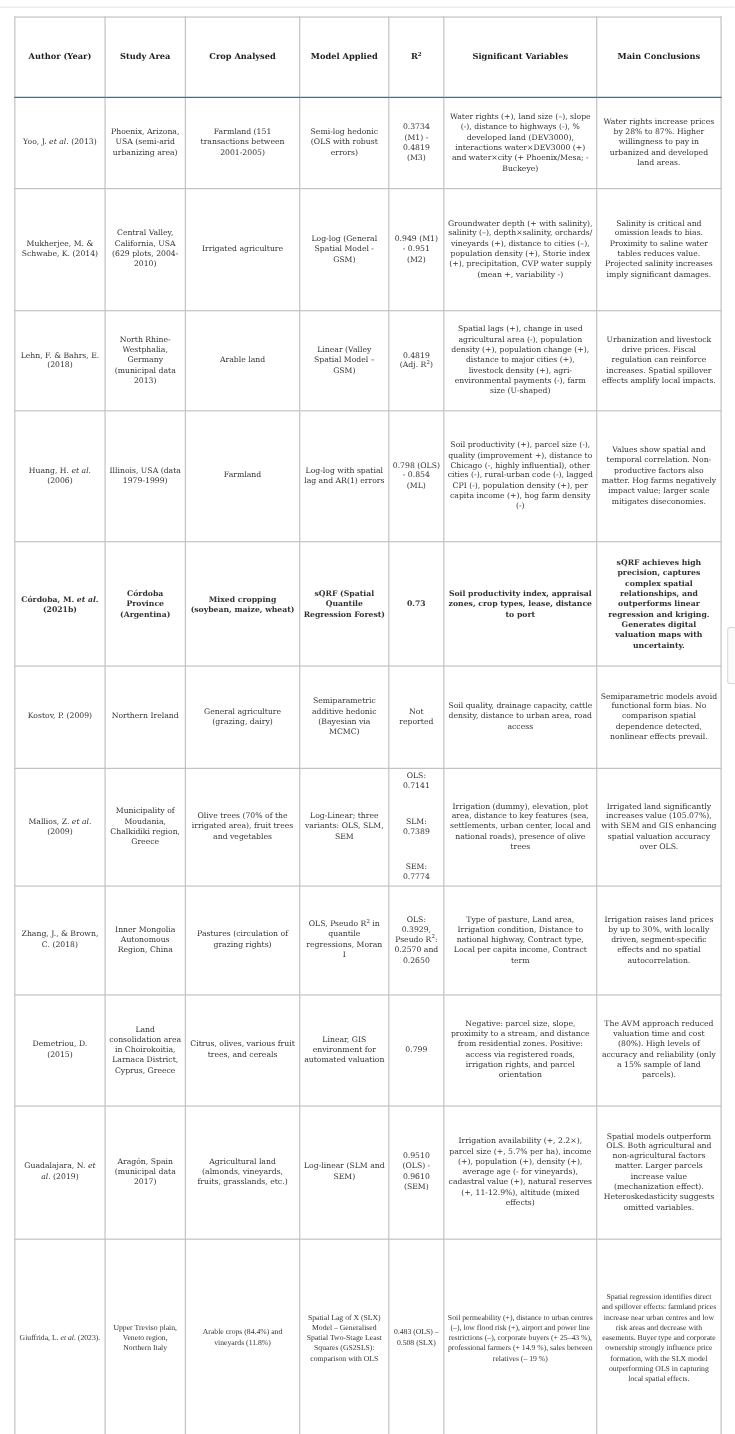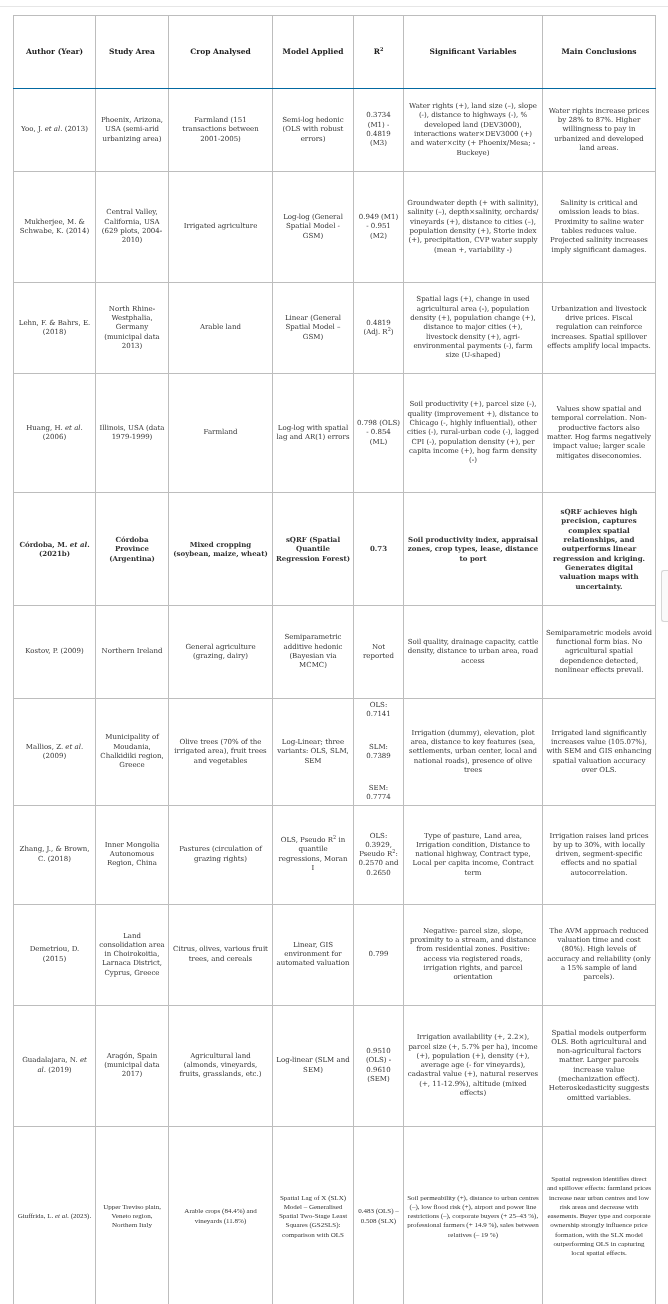--- a/index.html
+++ b/index.html
@@ -66,21 +66,21 @@
       <td>Log-log (General Spatial Model - GSM)</td>
       <td>0.949 (M1) - 0.951 (M2)</td>
       <td>Groundwater depth (+ with salinity), salinity (–), depth×salinity, orchards/ vineyards (+), distance to cities (–), population density (+), Storie index (+), precipitation, CVP water supply (mean +, variability -)</td>
       <td>Salinity is critical and omission leads to bias. Proximity to saline water tables reduces value. Projected salinity increases imply significant damages.</td>
     </tr>
 
     <tr class="r3">
       <td><span>Lehn, F. &amp; Bahrs, E.</span><span> (2018)</span></td>
       <td>North Rhine-Westphalia, Germany (municipal data 2013)</td>
       <td>Arable land</td>
-      <td>Linear (General Spatial Model – GSM)</td>
+      <td>Linear (Valley Spatial Model – GSM)</td>
       <td><span>0.4819 (Adj. R</span><sup>2</sup><span>)</span></td>
       <td>Spatial lags (+), change in used agricultural area (-), population density (+), population change (+), distance to major cities (+), livestock density (+), agri-environmental payments (-), farm size (U-shaped)</td>
       <td>Urbanization and livestock drive prices. Fiscal regulation can reinforce increases. Spatial spillover effects amplify local impacts.</td>
     </tr>
 
     <tr class="r4">
       <td><span>Huang, H.</span><i> et al.</i><span> (2006)</span></td>
       <td>Illinois, USA (data 1979-1999)</td>
       <td>Farmland</td>
       <td>Log-log with spatial lag and AR(1) errors</td>
@@ -99,21 +99,21 @@
       <td>sQRF achieves high precision, captures complex spatial relationships, and outperforms linear regression and kriging. Generates digital valuation maps with uncertainty.</td>
     </tr>
 
     <tr class="r6">
       <td><span>Kostov, P.</span><span> (2009)</span></td>
       <td>Northern Ireland</td>
       <td>General agriculture (grazing, dairy)</td>
       <td>Semiparametric additive hedonic (Bayesian via MCMC)</td>
       <td>Not reported</td>
       <td>Soil quality, drainage capacity, cattle density, distance to urban area, road access</td>
-      <td>Semiparametric models avoid functional form bias. No agricultural spatial dependence detected, nonlinear effects prevail.</td>
+      <td>Semiparametric models avoid functional form bias. No comparison spatial dependence detected, nonlinear effects prevail.</td>
     </tr>
 
     <tr class="r7">
       <td><span>Mallios, Z.</span><i> et al.</i><span> (2009)</span></td>
       <td>Municipality of Moudania, Chalkidiki region, Greece</td>
       <td>Olive trees (70% of the irrigated area), fruit trees and vegetables</td>
       <td>Log-Linear; three variants: OLS, SLM, SEM</td>
       <td class="r2cell">
         <span>OLS: 0.7141</span>
         <span class="gap">SLM: 0.7389</span>

